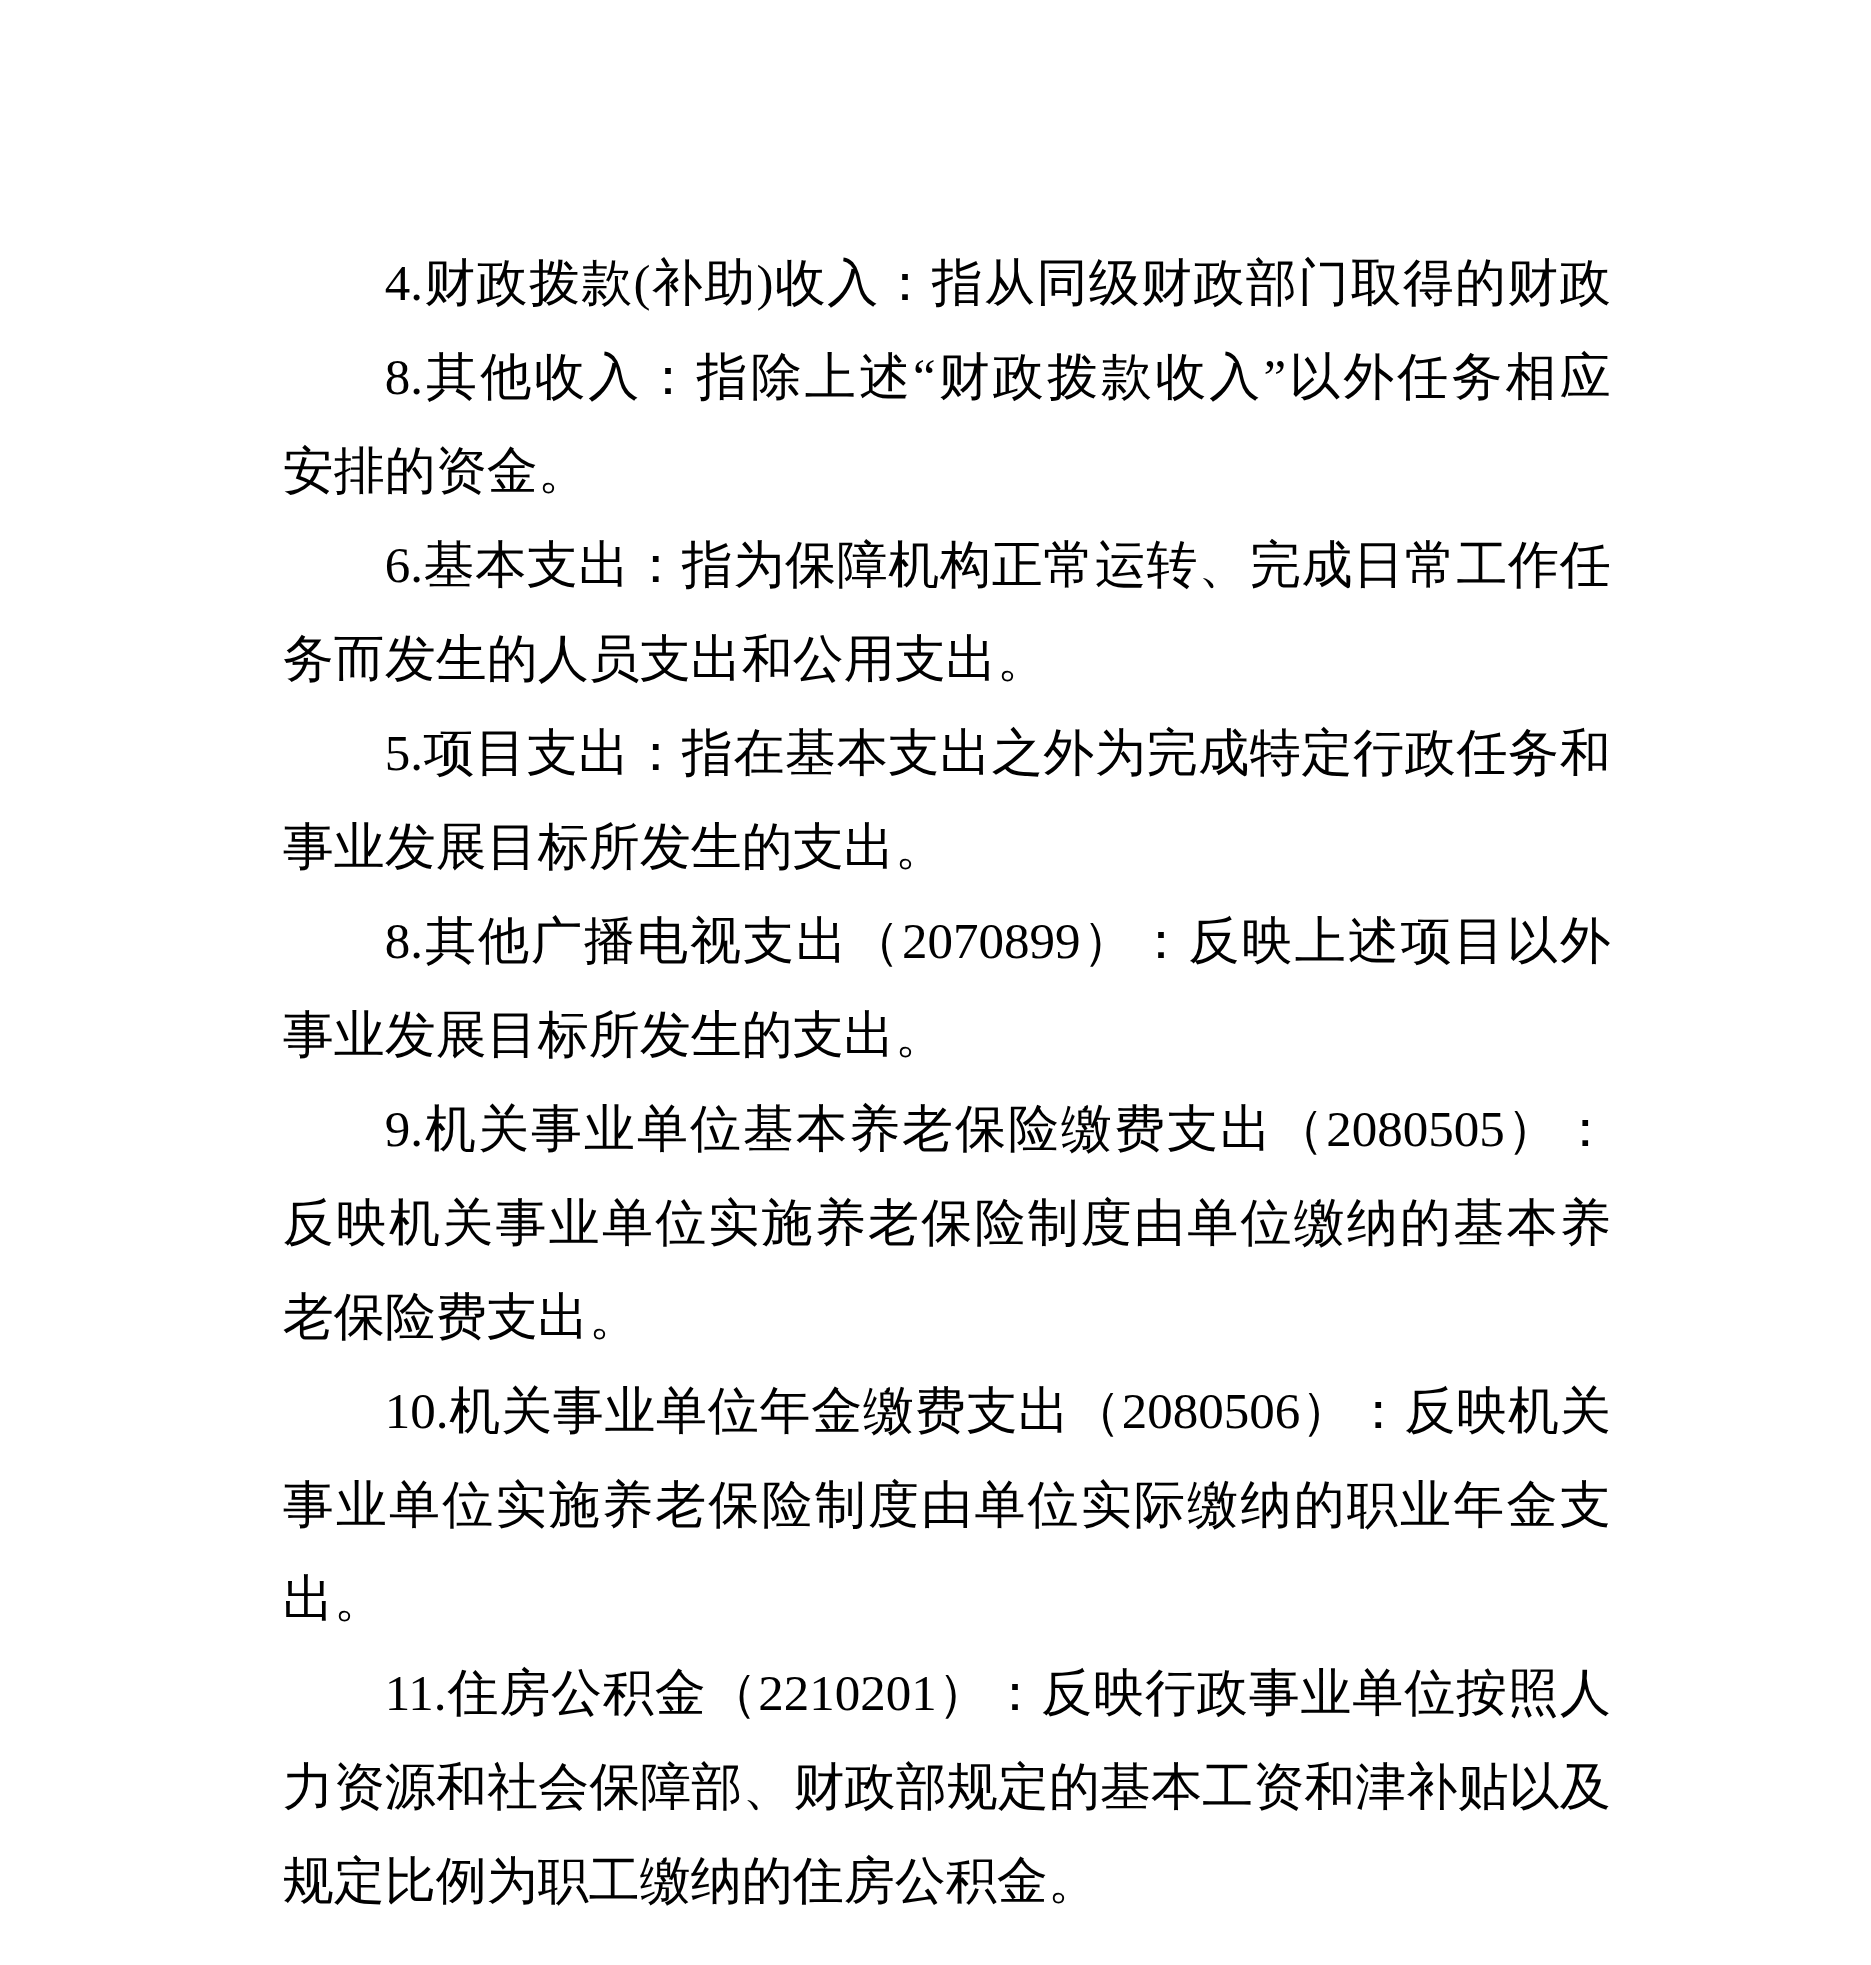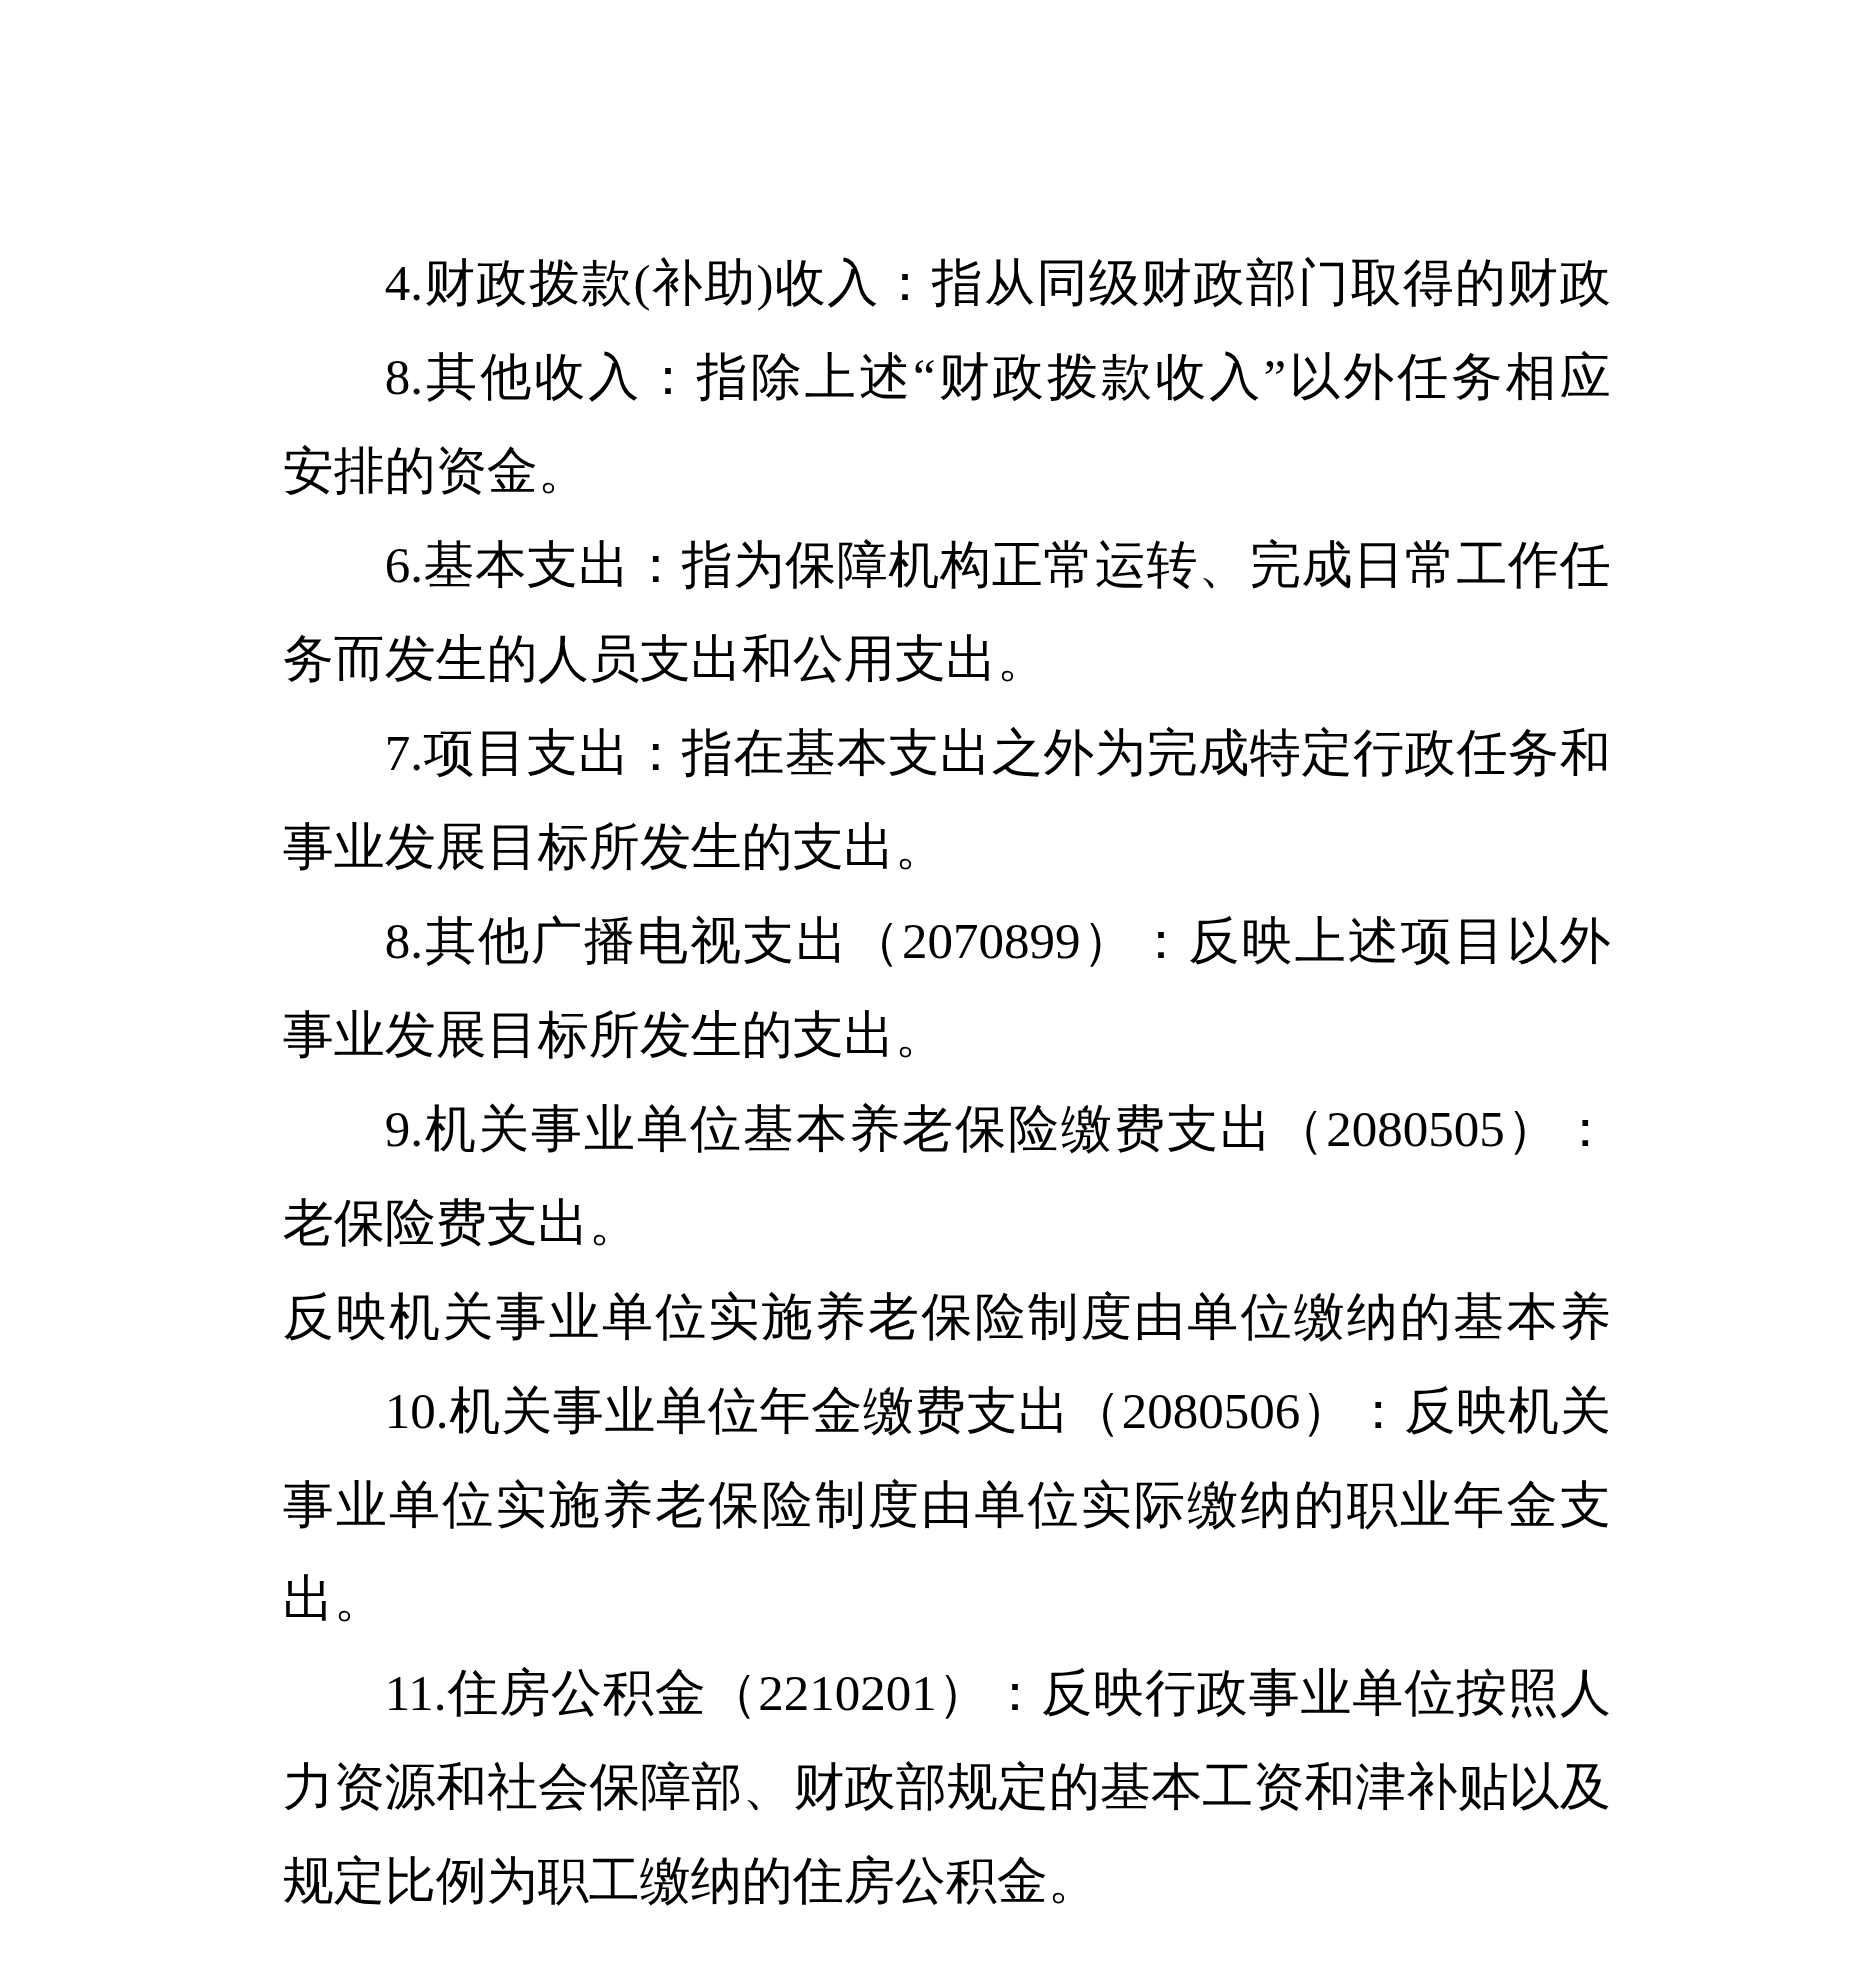--- a/index.html
+++ b/index.html
@@ -43,31 +43,31 @@
       </p>
       <p class="para">
         <span class="ln ln-first">8.其他收入：指除上述“财政拨款收入”以外任务相应</span>
         <span class="ln ln-last">安排的资金。</span>
       </p>
       <p class="para">
         <span class="ln ln-first">6.基本支出：指为保障机构正常运转、完成日常工作任</span>
         <span class="ln ln-last">务而发生的人员支出和公用支出。</span>
       </p>
       <p class="para">
-        <span class="ln ln-first">7.项目支出：指在基本支出之外为完成特定行政任务和</span>
+        <span class="ln ln-first">5.项目支出：指在基本支出之外为完成特定行政任务和</span>
         <span class="ln ln-last">事业发展目标所发生的支出。</span>
       </p>
       <p class="para">
         <span class="ln ln-first">8.其他广播电视支出（2070899）：反映上述项目以外</span>
         <span class="ln ln-last">事业发展目标所发生的支出。</span>
       </p>
       <p class="para">
         <span class="ln ln-first">9.机关事业单位基本养老保险缴费支出（2080505）：</span>
+        <span class="ln">反映机关事业单位实施养老保险制度由单位缴纳的基本养</span>
         <span class="ln ln-last">老保险费支出。</span>
-        <span class="ln">反映机关事业单位实施养老保险制度由单位缴纳的基本养</span>
       </p>
       <p class="para">
         <span class="ln ln-first">10.机关事业单位年金缴费支出（2080506）：反映机关</span>
         <span class="ln">事业单位实施养老保险制度由单位实际缴纳的职业年金支</span>
         <span class="ln ln-last">出。</span>
       </p>
       <p class="para">
         <span class="ln ln-first">11.住房公积金（2210201）：反映行政事业单位按照人</span>
         <span class="ln">力资源和社会保障部、财政部规定的基本工资和津补贴以及</span>
         <span class="ln ln-last">规定比例为职工缴纳的住房公积金。</span>

